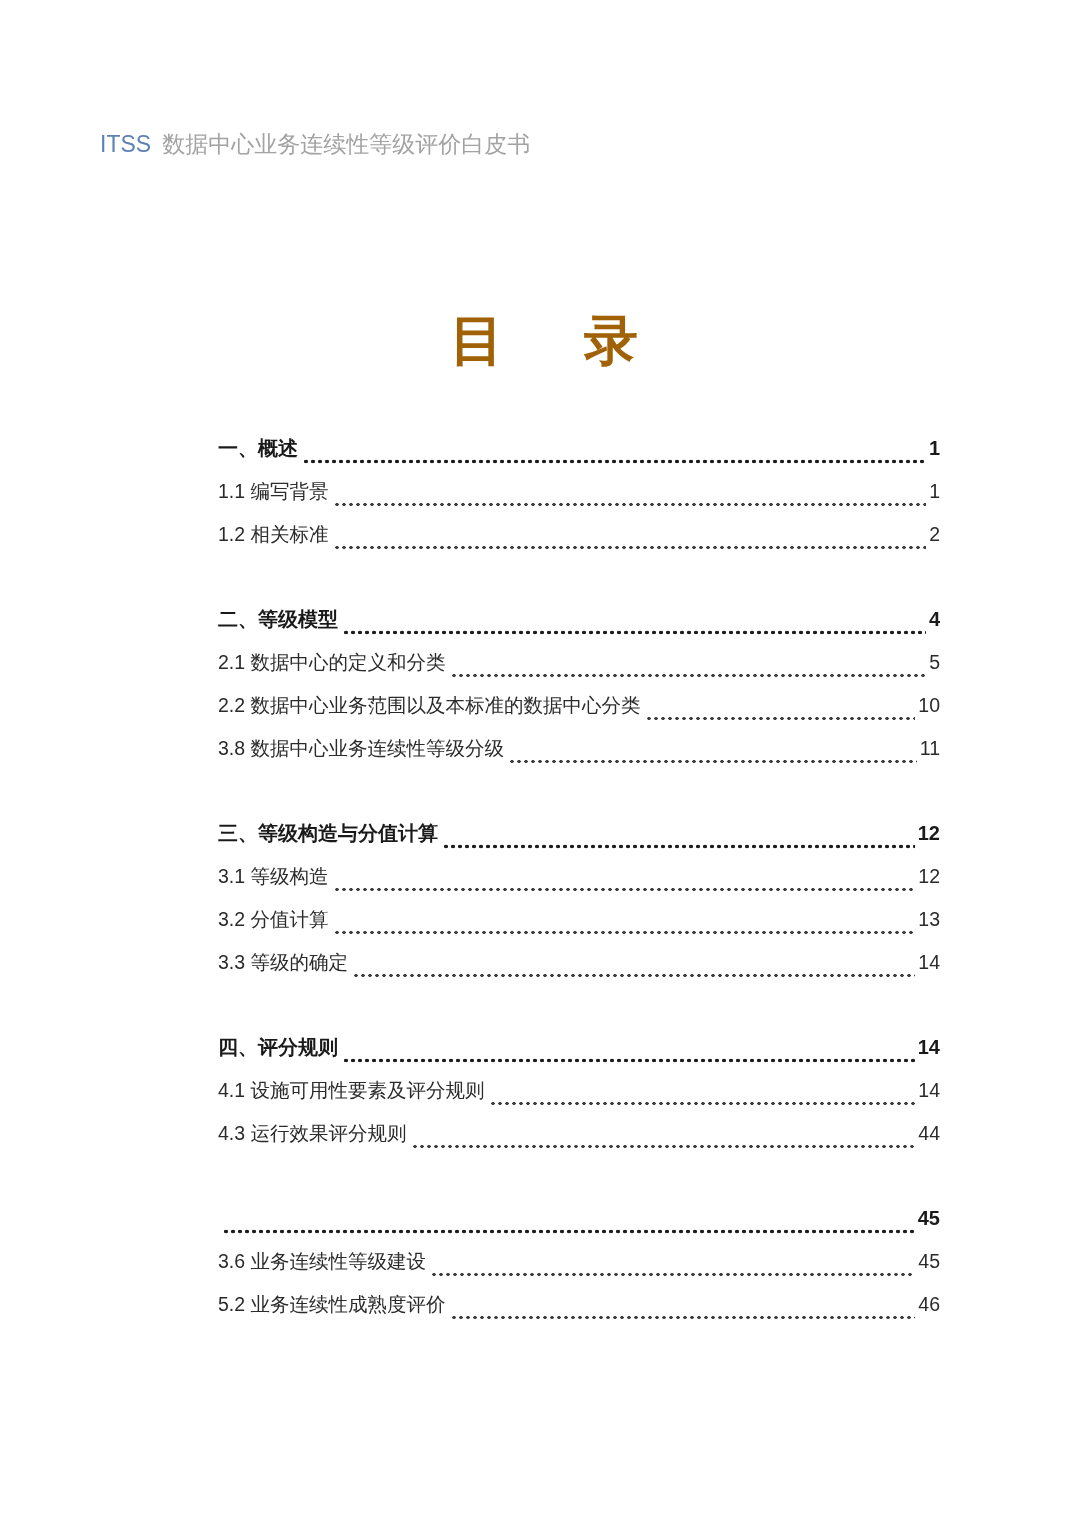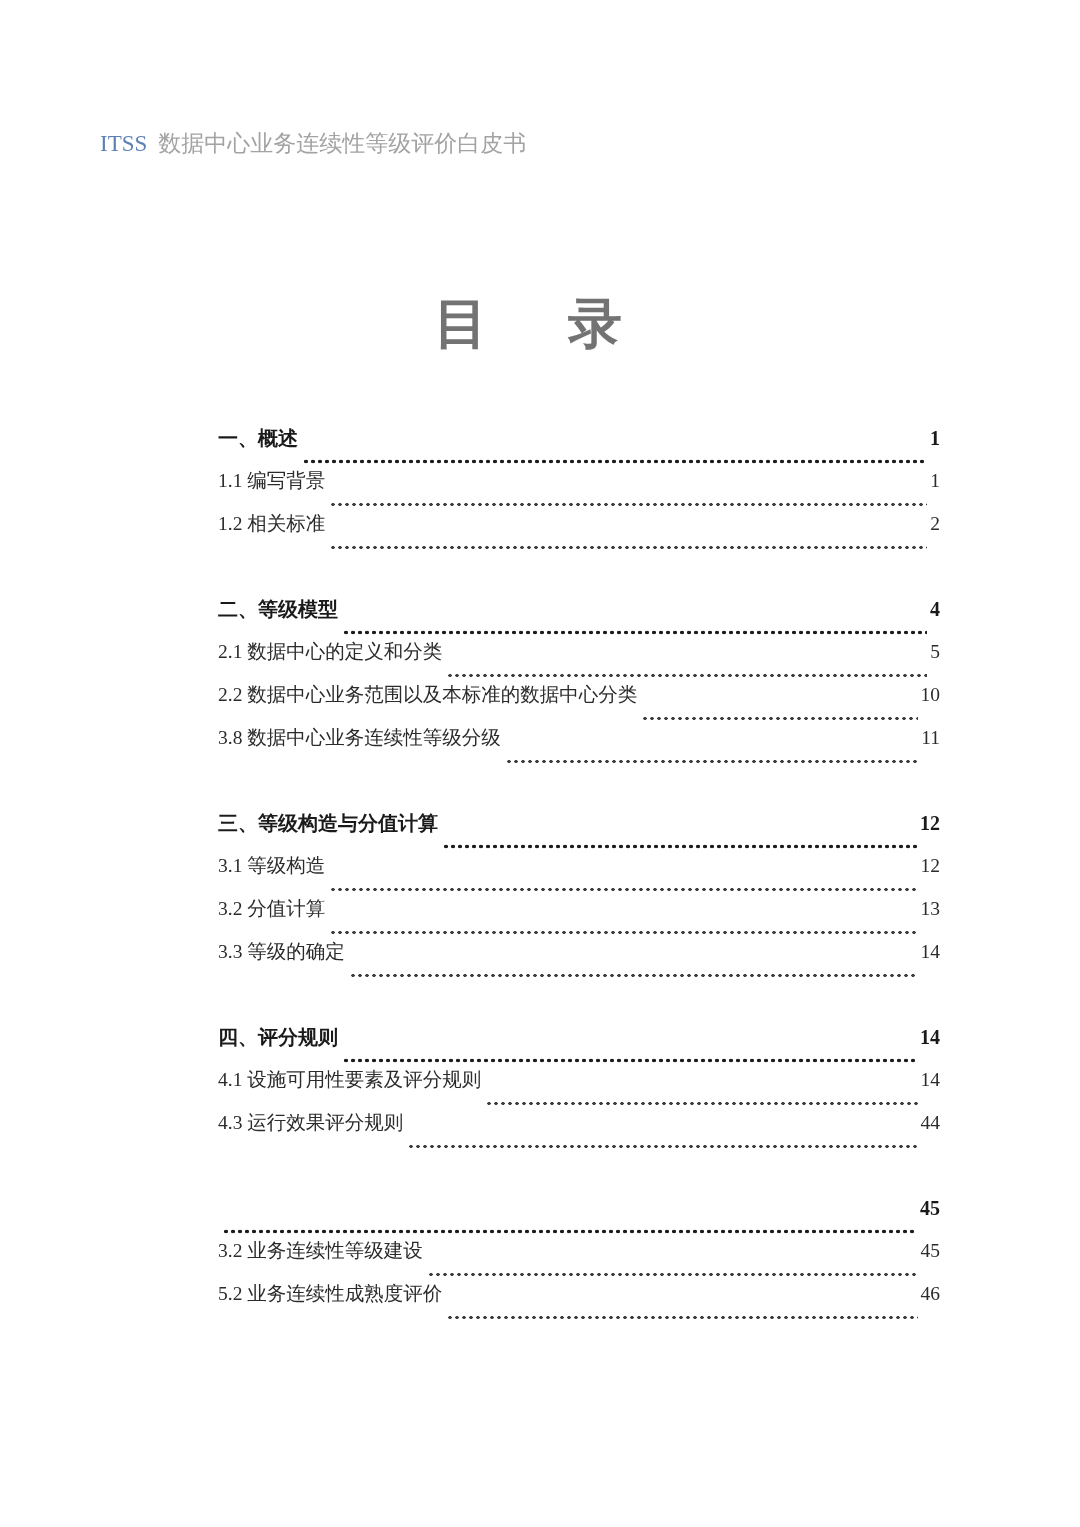--- a/index.html
+++ b/index.html
@@ -10,58 +10,58 @@
     --dot-color:#3f3f3f;
     --page-bg:#ffffff;
   }
   *{box-sizing:border-box;}
   html,body{margin:0;padding:0;background:#ffffff;}
   .page{
     position:relative;
     width:1080px;
     height:1527px;
     background:var(--page-bg);
-    font-family:Liberation Serif, serif;
+    font-family:Liberation Sans, sans-serif;
     overflow:hidden;
   }
   .doc-header{
     position:absolute;
     left:100px;
     top:129px;
     font-size:23px;
     line-height:30px;
     white-space:nowrap;
   }
   .brand{color:var(--brand-blue);}
   .doc-title{color:var(--header-gray);margin-left:11px;}
   .toc-title{
     position:absolute;
     left:0;
     top:293px;
     width:1056px; 
-    margin:0;
+    margin:16px;
     text-align:center;
     font-size:54px;
     line-height:62px;
     font-weight:bold;
-    color:#737373;
+    color:#a16207;
     letter-spacing:0;
   }
   .toc-title .char1{margin-right:80px;}
   .toc{
     position:absolute;
     left:218px;
     top:426px;
     width:722px;
   }
   .toc-section{margin-top:42px;}
   .toc-section:first-child{margin-top:0;}
   .toc-row{
     display:flex;
-    align-items:flex-start;
+    align-items:center;
     height:43px;
     font-size:19.5px;
     line-height:24px;
     color:var(--text-dark);
   }
   .toc-row.heading{
     font-weight:bold;
     font-size:20px;
     color:var(--heading-dark);
   }
@@ -171,21 +171,21 @@
           <span class="toc-dots"></span>
           <span class="toc-page">44</span>
         </div>
       </section>
       <section class="toc-section">
         <div class="toc-row heading">
           <span class="toc-dots"></span>
           <span class="toc-page">45</span>
         </div>
         <div class="toc-row">
-          <span class="toc-label">3.2 业务连续性等级建设</span>
+          <span class="toc-label">3.6 业务连续性等级建设</span>
           <span class="toc-dots"></span>
           <span class="toc-page">45</span>
         </div>
         <div class="toc-row">
           <span class="toc-label">5.2 业务连续性成熟度评价</span>
           <span class="toc-dots"></span>
           <span class="toc-page">46</span>
         </div>
       </section>
     </main>

